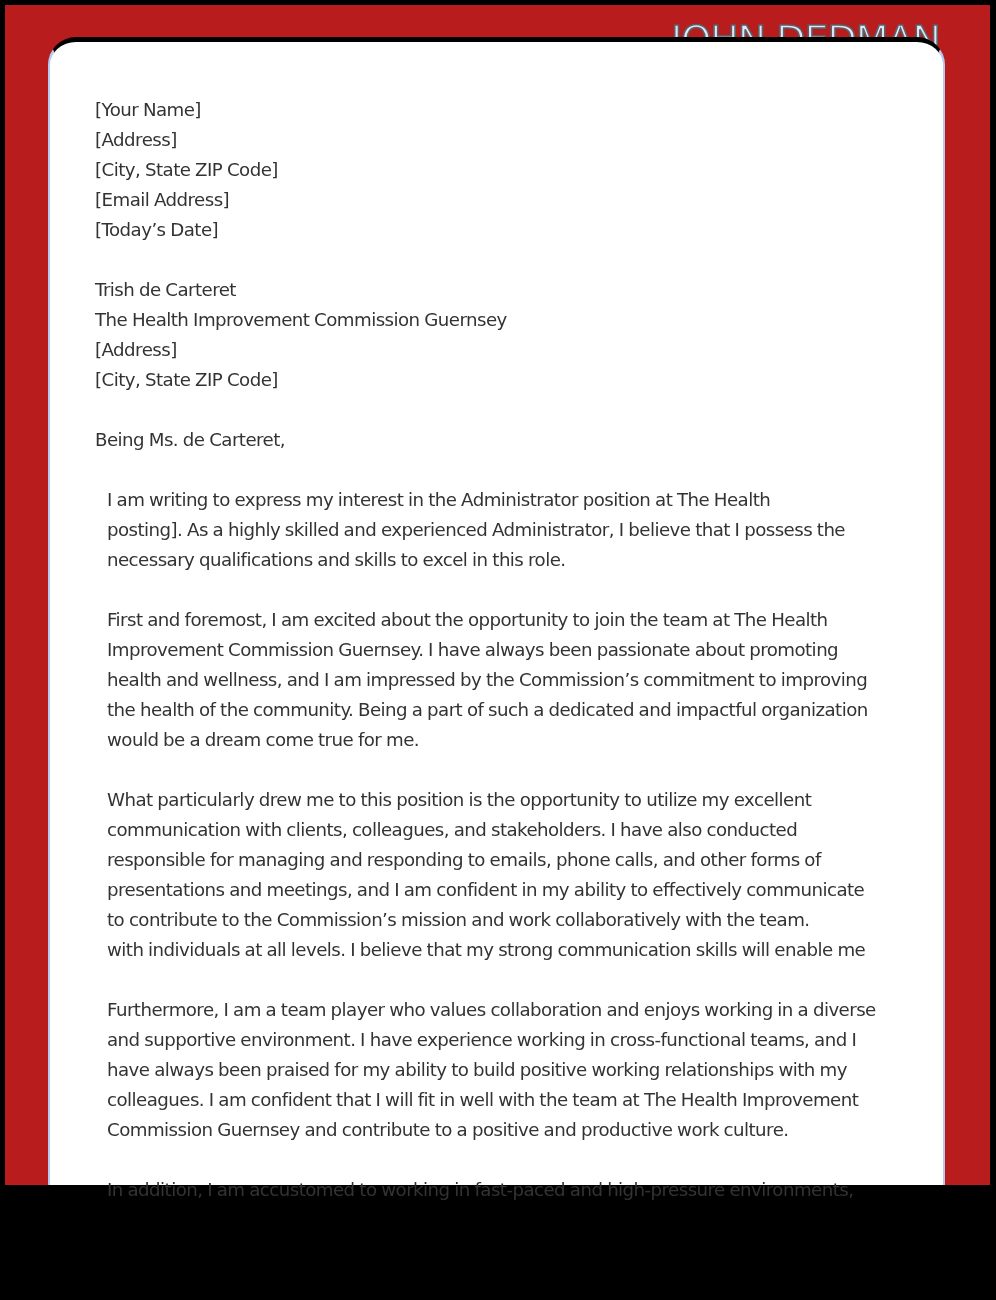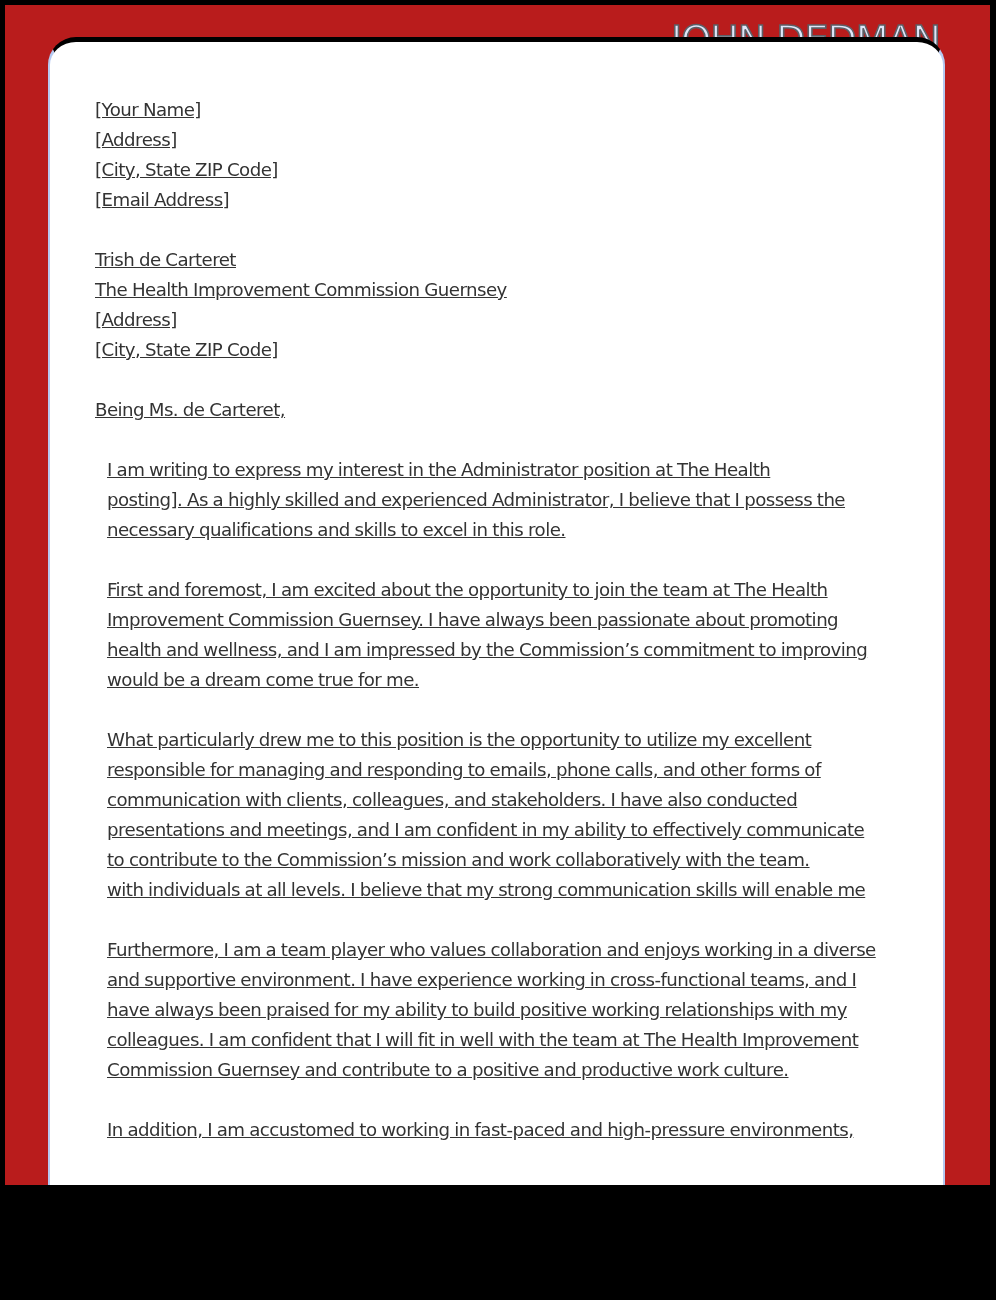--- a/index.html
+++ b/index.html
@@ -65,21 +65,20 @@
       color: #333;
       font-family: "DejaVu Sans", sans-serif;
       font-size: 18.2px;
       line-height: 30px;
       letter-spacing: -0.55px;
       word-spacing: -0.5px;
     }
     .letter .line {
       display: block;
       white-space: nowrap;
-      text-decoration: underline;
     }
     .letter .para {
       margin: 0 0 30px 12px;
     }
     .letter .block {
       margin: 0 0 30px 0;
     }
   </style>
 </head>
 <body>
@@ -91,20 +90,21 @@
     <div class="watermark">Lazyapply.com</div>
   </div>
 </div>
 
 <div class="letter">
   <div class="block">
     <span class="line">[Your Name]</span>
     <span class="line">[Address]</span>
     <span class="line">[City, State ZIP Code]</span>
     <span class="line">[Email Address]</span>
+    <span class="line">[Today’s Date]</span>
   </div>
 
   <div class="block">
     <span class="line">Trish de Carteret</span>
     <span class="line">The Health Improvement Commission Guernsey</span>
     <span class="line">[Address]</span>
     <span class="line">[City, State ZIP Code]</span>
   </div>
 
   <div class="block">
@@ -114,27 +114,28 @@
   <div class="para">
     <span class="line">I am writing to express my interest in the Administrator position at The Health</span>
     <span class="line">posting]. As a highly skilled and experienced Administrator, I believe that I possess the</span>
     <span class="line">necessary qualifications and skills to excel in this role.</span>
   </div>
 
   <div class="para">
     <span class="line">First and foremost, I am excited about the opportunity to join the team at The Health</span>
     <span class="line">Improvement Commission Guernsey. I have always been passionate about promoting</span>
     <span class="line">health and wellness, and I am impressed by the Commission’s commitment to improving</span>
+    <span class="line">the health of the community. Being a part of such a dedicated and impactful organization</span>
     <span class="line">would be a dream come true for me.</span>
   </div>
 
   <div class="para">
     <span class="line">What particularly drew me to this position is the opportunity to utilize my excellent</span>
+    <span class="line">communication with clients, colleagues, and stakeholders. I have also conducted</span>
     <span class="line">responsible for managing and responding to emails, phone calls, and other forms of</span>
-    <span class="line">communication with clients, colleagues, and stakeholders. I have also conducted</span>
     <span class="line">presentations and meetings, and I am confident in my ability to effectively communicate</span>
     <span class="line">to contribute to the Commission’s mission and work collaboratively with the team.</span>
     <span class="line">with individuals at all levels. I believe that my strong communication skills will enable me</span>
   </div>
 
   <div class="para">
     <span class="line">Furthermore, I am a team player who values collaboration and enjoys working in a diverse</span>
     <span class="line">and supportive environment. I have experience working in cross-functional teams, and I</span>
     <span class="line">have always been praised for my ability to build positive working relationships with my</span>
     <span class="line">colleagues. I am confident that I will fit in well with the team at The Health Improvement</span>

